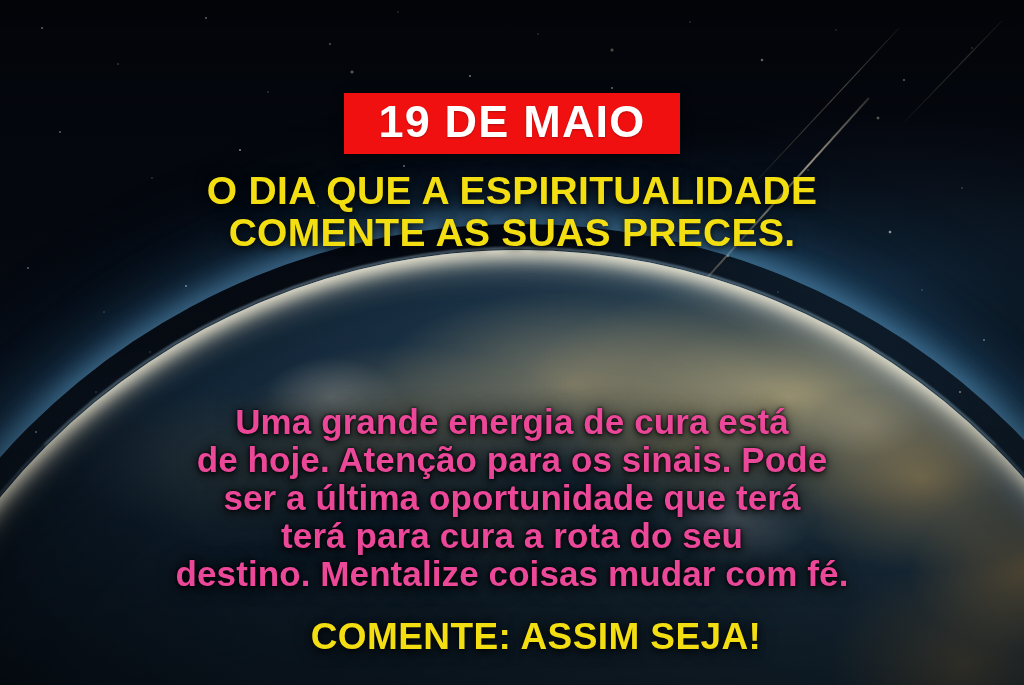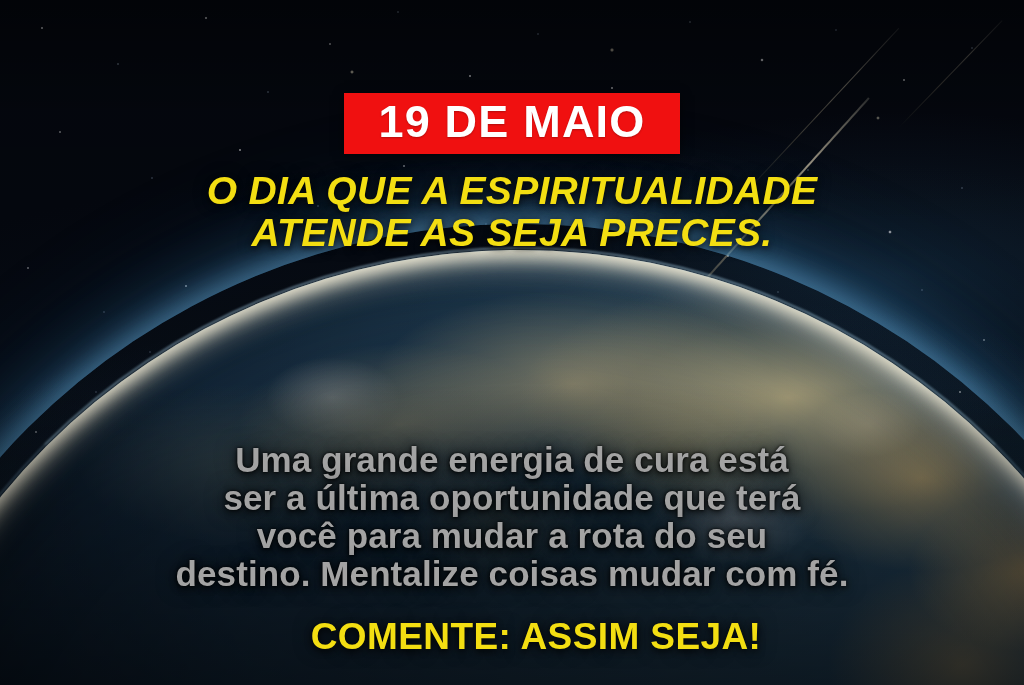--- a/index.html
+++ b/index.html
@@ -202,32 +202,31 @@
   .headline {
     margin-top:16px;
     width:920px;
     text-align:center;
     font-size:39px;
     font-weight:bold;
     line-height:42px;
     color:#F3DE12;
     letter-spacing:0.3px;
     text-shadow:0 2px 6px rgba(0,0,0,.70), 0 0 16px rgba(0,0,0,.45);
-    font-style:italic;
   }
 
   .spacer { flex:1; }
 
   .body-copy {
     width:930px;
     text-align:center;
     font-size:35px;
     font-weight:bold;
     line-height:38px;
-    color:#a3a3a3;
+    color:#ec4899;
     letter-spacing:0.1px;
     text-shadow:0 2px 7px rgba(0,0,0,.88), 0 0 20px rgba(0,0,0,.72), 0 0 3px rgba(0,0,0,.9);
   }
   .body-copy .l { display:block; }
 
   .cta {
     margin-top:24px;
     margin-bottom:28px;
     text-align:center;
     font-size:37px;
@@ -264,28 +263,29 @@
 
   <div class="content">
 
     <div class="date-banner">
       <div class="date-banner-text">19 DE MAIO</div>
     </div>
 
     <div class="headline">
       <span>O DIA QUE A ESPIRITUALIDADE</span>
       <br>
-      <span>ATENDE AS SEJA PRECES.</span>
+      <span>COMENTE AS SUAS PRECES.</span>
     </div>
 
     <div class="spacer"></div>
 
     <div class="body-copy">
       <span class="l">Uma grande energia de cura está</span>
+      <span class="l">de hoje. Atenção para os sinais. Pode</span>
       <span class="l">ser a última oportunidade que terá</span>
-      <span class="l">você para mudar a rota do seu</span>
+      <span class="l">terá para cura a rota do seu</span>
       <span class="l">destino. Mentalize coisas mudar com fé.</span>
     </div>
 
     <div class="cta">COMENTE: ASSIM SEJA!</div>
 
   </div>
 </div>
 
 </body></html>

